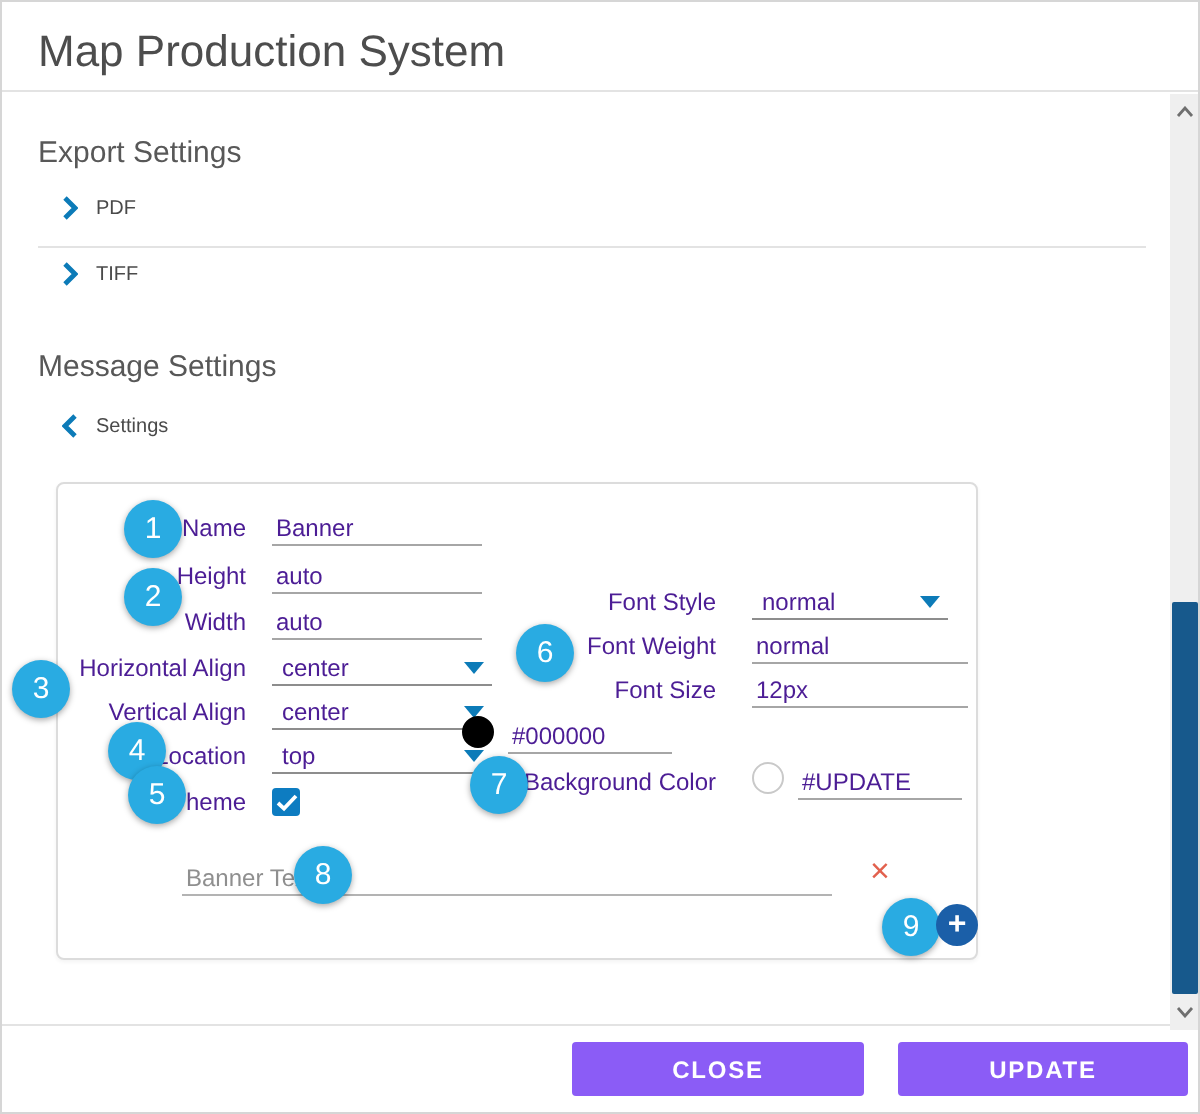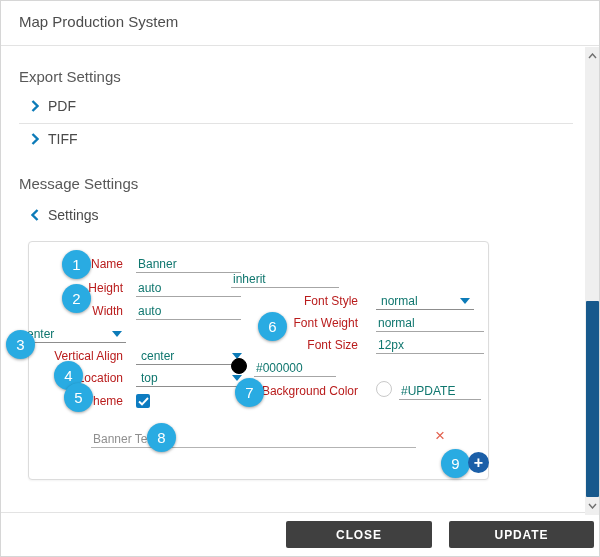--- a/index.html
+++ b/index.html
@@ -2,51 +2,51 @@
 <html><head>
 <meta charset="utf-8">
 <style>
   html,body { margin:0; padding:0; background:#f2f2f2; }
   .dialog {
     position:relative; width:600px; height:557px; background:#ffffff;
     border:1px solid #d6d6d6; box-sizing:border-box; overflow:hidden;
     font-family:"Liberation Sans", sans-serif;
   }
   .abs { position:absolute; }
-  .title { font-size:15px; color:#4d4d4d; }
+  .title { font-size:22px; color:#4d4d4d; }
   .section-heading { font-size:15px; color:#585858; }
   .hr { height:1px; background:#e3e3e3; }
   .expander { display:flex; align-items:center; gap:9px; cursor:pointer; }
-  .exp-label { font-size:14px; color:#4a4a4a; }
+  .exp-label { font-size:10px; color:#4a4a4a; }
   .card { border:1px solid #dcdcdc; border-radius:4px; background:#fff;
           box-shadow:0 1px 2px rgba(0,0,0,0.05); }
   .frow { display:flex; align-items:flex-start; }
-  .field-label { font-size:12px; color:#b91c1c; text-align:right; line-height:18px; }
+  .field-label { font-size:12px; color:#4c1d95; text-align:right; line-height:18px; }
   .lcol .field-label { width:107px; margin-right:13px; }
   .rcol .field-label { width:127px; margin-right:18px; }
   .input { border-bottom:1px solid #a6a6a6; height:18px; display:flex;
            align-items:center; box-sizing:border-box; }
-  .field-value { font-size:12px; color:#0f766e; white-space:nowrap; }
+  .field-value { font-size:12px; color:#4c1d95; white-space:nowrap; }
   .input.select { justify-content:space-between; padding-left:5px; padding-right:4px;
                   border-bottom-color:#8d8d8d; }
   .tri { width:0; height:0; border-left:5px solid transparent;
          border-right:5px solid transparent; border-top:6px solid #0c7bb8; }
   .checkbox { width:14px; height:14px; background:#0d7cc1; border-radius:2px;
               display:flex; align-items:center; justify-content:center; cursor:pointer; }
   .swatch { width:16px; height:16px; border-radius:50%; border:1px solid #c9c9c9;
             box-sizing:border-box; margin-right:7px; cursor:pointer; }
   .callout { width:29px; height:29px; border-radius:50%; background:#29abe2;
              color:#fff; font-size:15px; display:flex; align-items:center;
              justify-content:center; box-shadow:0 1px 3px rgba(0,0,0,0.35); z-index:6; }
   .banner-label { font-size:12px; color:#8f8f8f; }
   .remove-x { font-size:17px; color:#e2614e; line-height:16px; cursor:pointer; }
   .add-btn { width:21px; height:21px; border-radius:50%; background:#1b5fa8; color:#fff;
              font-size:16px; font-weight:bold; display:flex; align-items:center;
              justify-content:center; cursor:pointer; z-index:7; }
-  .btn { background:#404040; color:#fff; font-size:12px; font-weight:bold;
+  .btn { background:#8b5cf6; color:#fff; font-size:12px; font-weight:bold;
          letter-spacing:0.9px; display:flex; align-items:center; justify-content:center;
          border:none; border-radius:2px; cursor:pointer; }
   .scroll-track { background:#efefef; }
   .scroll-thumb { background:#17598c; border-radius:1px; }
   .scroll-arrow { display:flex; align-items:center; justify-content:center;
                   height:14px; cursor:pointer; }
 </style>
 </head>
 <body>
 
@@ -98,20 +98,21 @@
   </div>
 
   <div class="abs frow lcol" style="left:15px; top:301px">
     <span class="field-label">Width</span>
     <span class="input" style="width:105px; padding-left:2px">
       <span class="field-value">auto</span>
     </span>
   </div>
 
   <div class="abs frow lcol" style="left:15px; top:324px">
+    <span class="field-label">Horizontal Align</span>
     <span class="input select" style="width:110px">
       <span class="field-value">center</span>
       <span class="tri"></span>
     </span>
   </div>
 
   <div class="abs frow lcol" style="left:15px; top:346px">
     <span class="field-label">Vertical Align</span>
     <span class="input select" style="width:110px">
       <span class="field-value">center</span>
@@ -130,23 +131,20 @@
   <div class="abs frow lcol" style="left:15px; top:391px">
     <span class="field-label">Theme</span>
     <span class="checkbox" style="margin-top:2px">
       <svg width="11" height="9" viewBox="0 0 11 9">
         <path d="M1 4.5 L4 7.3 L10 1" stroke="#ffffff" stroke-width="1.9" fill="none"></path>
       </svg>
     </span>
   </div>
 
   <div class="abs frow rcol" style="left:230px; top:269px">
-    <span class="input" style="width:108px; padding-left:2px">
-      <span class="field-value">inherit</span>
-    </span>
   </div>
 
   <div class="abs frow rcol" style="left:230px; top:291px">
     <span class="field-label">Font Style</span>
     <span class="input select" style="width:98px">
       <span class="field-value">normal</span>
       <span class="tri"></span>
     </span>
   </div>
 

